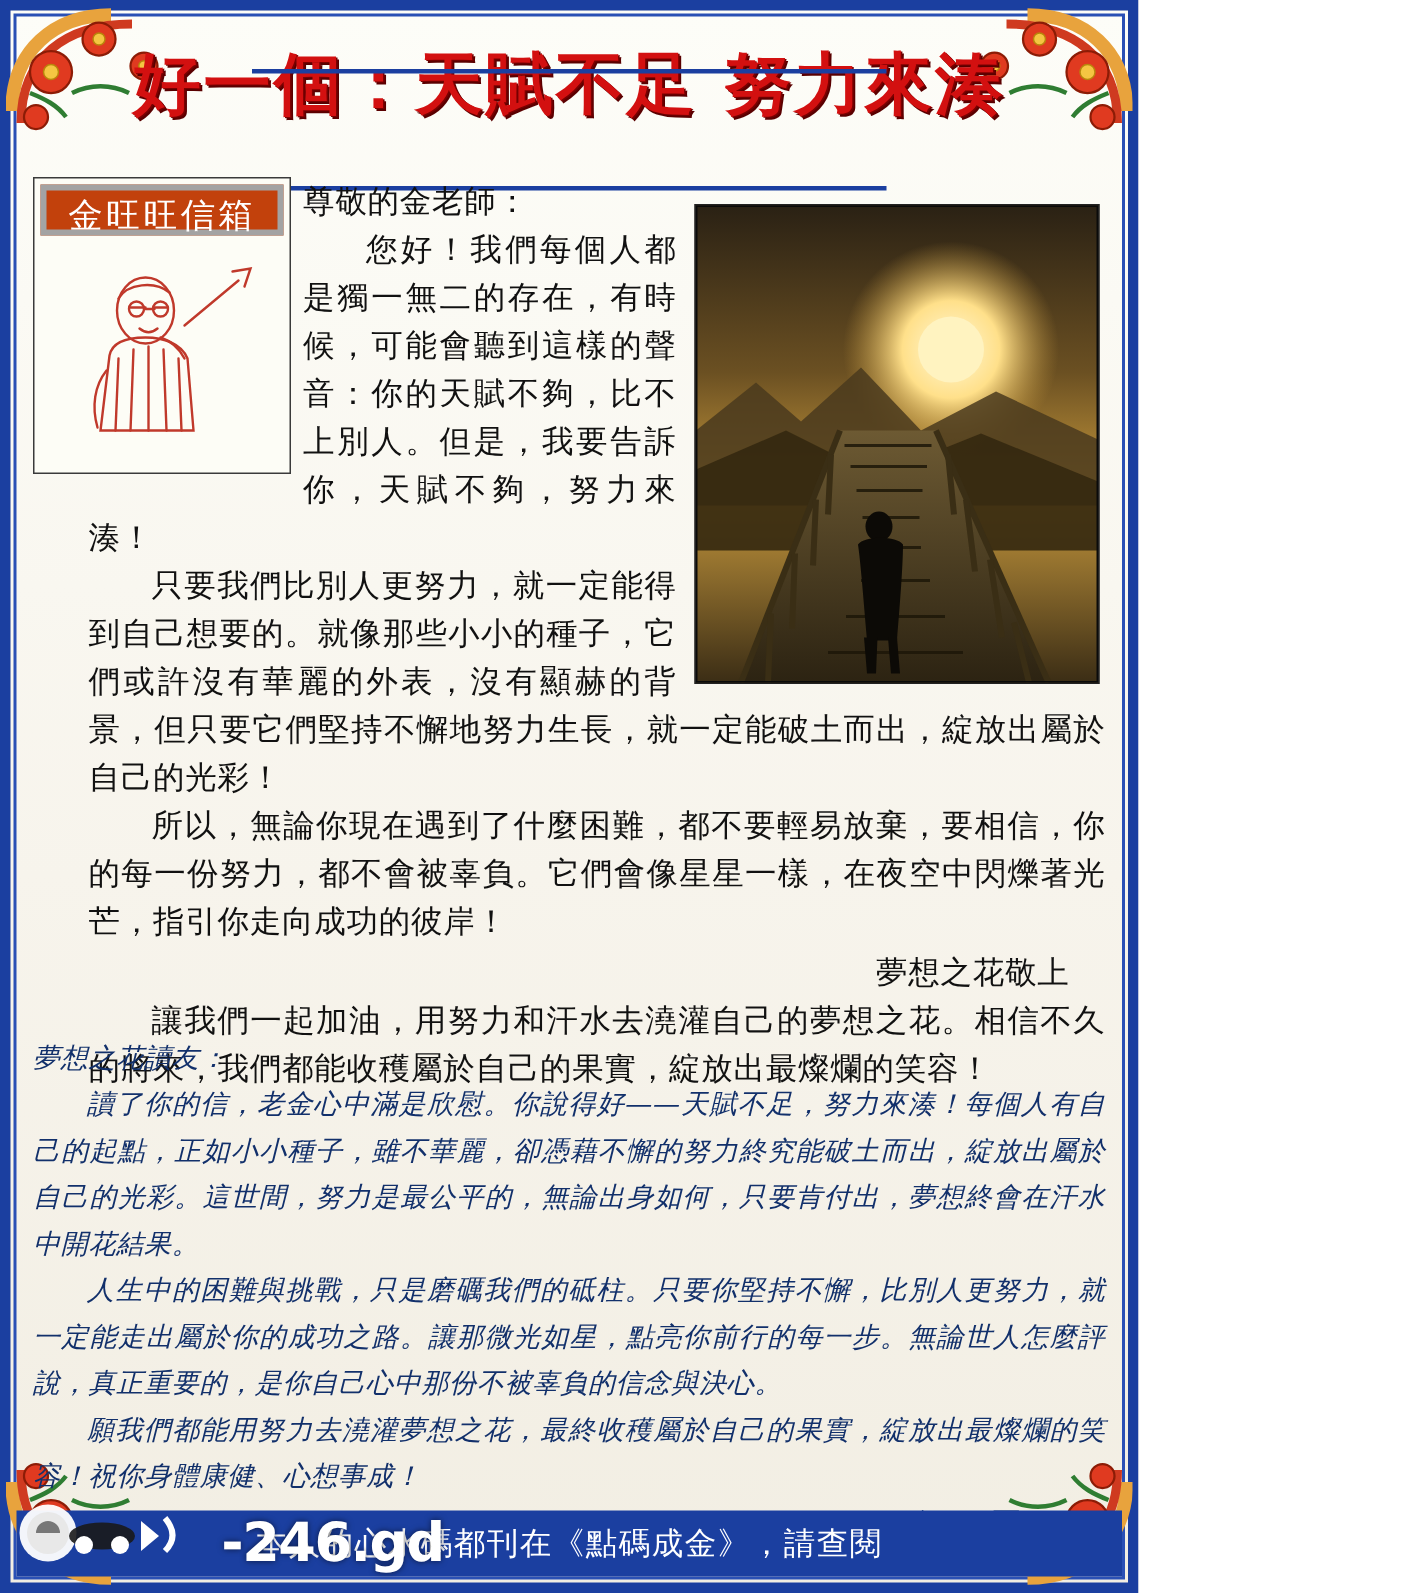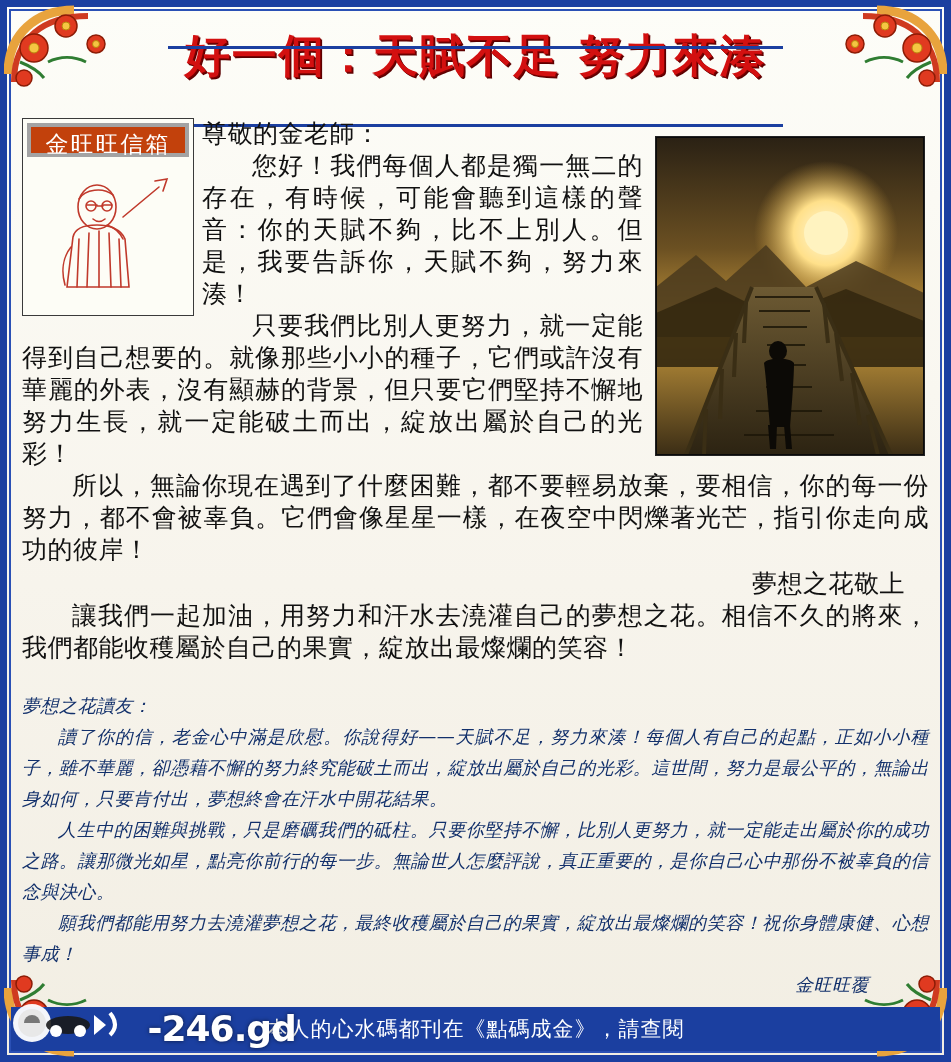--- a/index.html
+++ b/index.html
@@ -5,21 +5,21 @@
   html, body {
     margin: 0;
     padding: 0;
     background: #ffffff;
   }
   body {
     font-family: "DejaVu Sans", sans-serif;
   }
   #page {
     position: relative;
-    width: 951px;
+    width: 759px;
     height: 1062px;
     overflow: hidden;
     background: #f6f3ea;
     box-sizing: border-box;
   }
   
   .border-outer {
     position: absolute;
     left: 0; top: 0; right: 0; bottom: 0;
     border: 7px solid #1b3fa0;
@@ -126,30 +126,30 @@
     background: #1a1208;
   }
 
   
   .article {
     position: absolute;
     left: 22px;
     top: 118px;
     right: 22px;
     font-family: "DejaVu Serif", serif;
-    font-size: 25px;
+    font-size: 21px;
     line-height: 32px;
     color: #111;
     letter-spacing: 0.5px;
   }
   .art-p {
     margin: 0;
     text-align: justify;
   }
-  .indent { text-indent: 2em; }
+  .indent { text-indent: 2em; margin-left: 37px; }
   .sign-right { text-align: right; padding-right: 24px; margin-top: 2px; }
 
   
   .float-logo {
     float: left;
     width: 180px;
     height: 205px;
     shape-outside: margin-box;
   }
   .float-photo {

